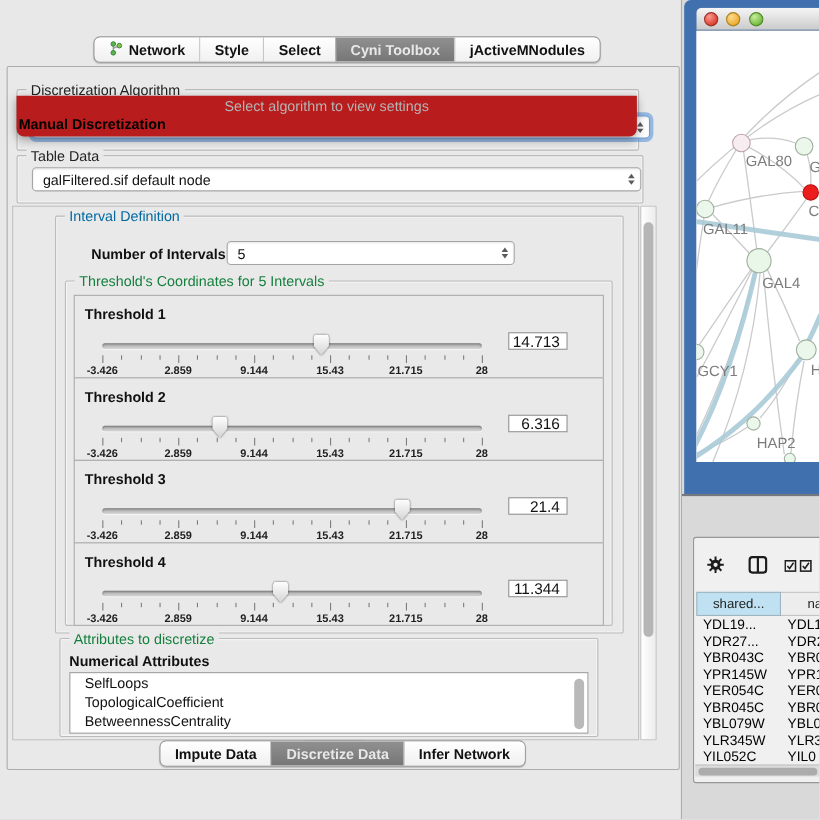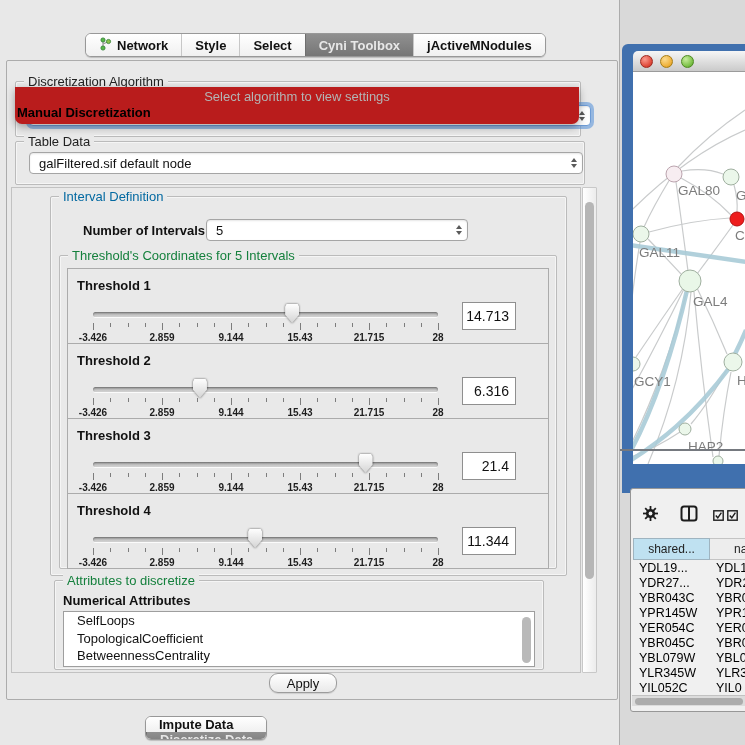--- a/index.html
+++ b/index.html
@@ -18,21 +18,21 @@
 
   .seg { position:absolute; display:flex; height:24px; background:#FFF;
     border:1px solid #989898; border-radius:6px; overflow:hidden;
     box-shadow:0 1px 1px rgba(0,0,0,.18); }
   .seg-item { display:flex; align-items:center; gap:5px; padding:0 13px; font-size:13px;
     font-weight:bold; color:#111; background:linear-gradient(#FFFFFF,#F0F0F0);
     border-left:1px solid #C7C7C7; cursor:default; }
   .seg-item:first-child { border-left:none; }
   .seg-item.active { background:linear-gradient(#909090,#767676); color:#E8E8E8; border-left-color:#6E6E6E; }
   #top-tabs { left:85px; top:33px; }
-  #bottom-tabs { left:145px; top:716px;flex-direction:column; }
+  #bottom-tabs { left:145px; top:673px; }
 
   #main-panel { position:absolute; left:6px; top:60px; width:612px; height:640px;
     background:#E9E9E9; border:1px solid #ACACAC; border-radius:2px; }
 
   .group { position:absolute; border:1px solid #BBBBBB; border-radius:2px;
     box-shadow:inset 0 0 0 1px rgba(255,255,255,.55); }
   .group-title { position:absolute; top:-8px; left:8px; background:#E9E9E9; padding:0 4px;
     font-size:13px; line-height:15px; color:#222; white-space:nowrap; }
   .gt-green { color:#0369a1; }
   .gt-blue  { color:#15803d; }
@@ -84,40 +84,40 @@
   .slider-handle { position:absolute; top:-5px; width:14px; height:19px;
     filter:drop-shadow(0 0 1px rgba(0,0,0,.6)); cursor:pointer; }
   .slider-handle .cap { width:100%; height:100%;
     background:linear-gradient(#FEFEFE,#D4D4D4);
     clip-path:polygon(10% 0,90% 0,100% 14%,100% 56%,50% 100%,0 56%,0 14%); }
   .ticks { position:absolute; left:0; right:0; top:14px; height:8px; }
   .tick { position:absolute; top:0; width:1px; height:4px; background:#7D7D7D; }
   .tick.major { height:7px; }
   .tick-labels { position:absolute; left:0; right:0; top:23px; height:12px; }
   .tick-label { position:absolute; transform:translateX(-50%); font-size:10px; font-weight:bold; color:#1E1E1E; white-space:nowrap; }
-  .value-field { position:absolute; left:394px; top:33px; width:54px; height:28px;
+  .value-field { position:absolute; left:394px; top:33px; width:54px; height:16px;
     border:1px solid #8F8F8F; background:#FFF; font-family:inherit; font-size:14px; color:#111;
     text-align:right; padding-right:6px; }
 
   #attributes-group { left:42px; top:392px; width:490px; height:90px; }
   #attr-sub-label { position:absolute; left:8px; top:12px; font-size:13px; font-weight:bold; color:#111; }
   #attr-list { position:absolute; left:8px; top:30px; width:472px; height:56px; background:#FFF;
     border:1px solid #9E9E9E; overflow:hidden; }
   .attr-item { font-size:13px; color:#111; padding-left:13px; line-height:17.5px; cursor:default; }
   #attr-list .thumb { position:absolute; right:3px; top:5px; width:9px; height:46px;
     background:#B9B9B9; border-radius:5px; }
 
   .push-button { position:absolute; display:flex; align-items:center; justify-content:center;
     background:linear-gradient(#FFFFFF,#E9E9E9); border:1px solid #9C9C9C; border-radius:9px;
     font-size:13px; color:#111; cursor:pointer; box-shadow:0 1px 1px rgba(0,0,0,.12); }
   #apply-button { left:262px; top:612px; width:68px; height:20px; }
 
   
   #net-window { position:absolute; left:622px; top:0; width:123px; height:449px;
-    background:#4070AE; border-radius:6px 0 0 0;margin-top:44px; }
+    background:#4070AE; border-radius:6px 0 0 0; }
   #net-titlebar { position:absolute; left:11px; top:7px; width:112px; height:21px;
     background:linear-gradient(#F6F6F6,#CACACA); border-radius:5px 0 0 0;
     border-bottom:1px solid #9B9B9B; }
   .light { position:absolute; top:4px; width:13px; height:13px; border-radius:50%; cursor:default; }
   .light.red   { left:7px;  background:radial-gradient(circle at 35% 30%,#FA9B8F,#E04A3B 65%,#B2281C); border:1px solid #9E2A20;}
   .light.yellow{ left:27px; background:radial-gradient(circle at 35% 30%,#FBDB8E,#EFB13B 65%,#C78A12); border:1px solid #A87E14;}
   .light.green { left:48px; background:radial-gradient(circle at 35% 30%,#C7EC9C,#7CC149 65%,#4F9422); border:1px solid #4E8A22;}
   #net-canvas { position:absolute; left:11px; top:28px; width:112px; height:392px; background:#FFF; overflow:hidden; }
   #edge-sep { position:absolute; left:620px; top:449px; width:125px; height:2px; background:#75797F; }
 

